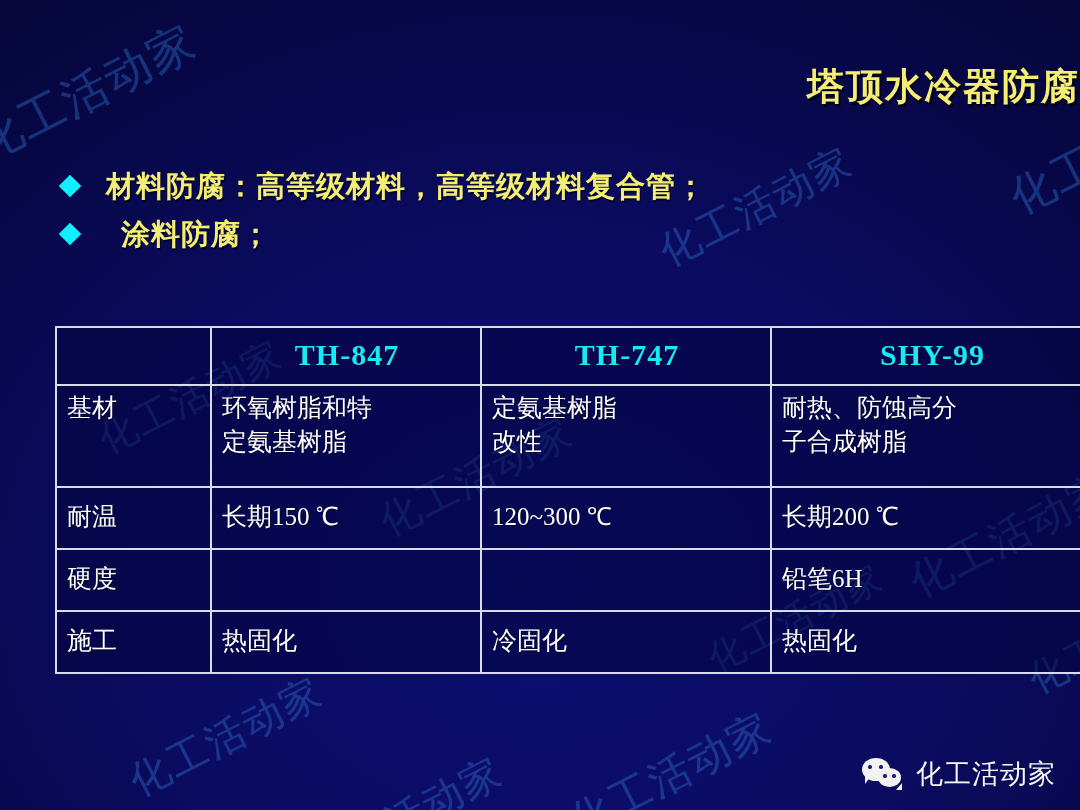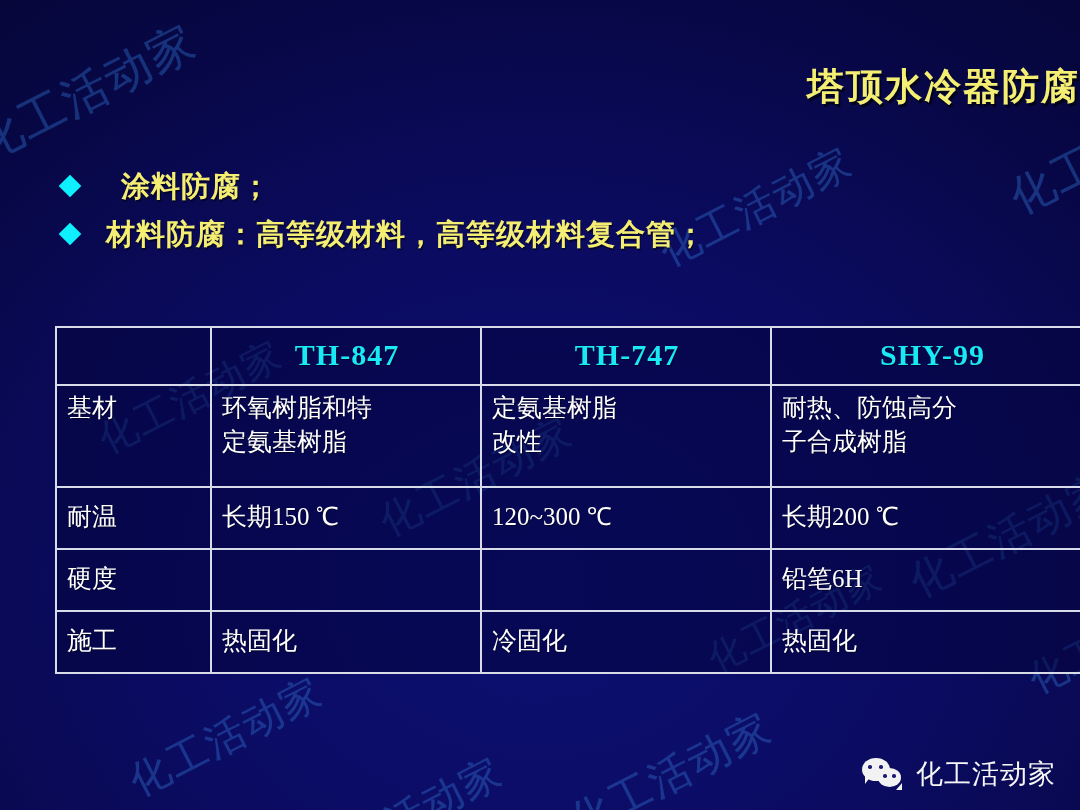--- a/index.html
+++ b/index.html
@@ -201,27 +201,27 @@
       <span class="wm" style="left: 900px; top: 560px; font-size: 42px; color: rgb(47, 111, 201); transform: rotate(-27deg);">化工活动家</span>
       <span class="wm" style="left: 370px; top: 500px; font-size: 40px; color: rgb(47, 111, 201); transform: rotate(-27deg);">化工活动家</span>
       <span class="wm" style="left: 90px; top: 420px; font-size: 38px; color: rgb(47, 111, 201); transform: rotate(-27deg);">化工活动家</span>
       <span class="wm" style="left: 700px; top: 640px; font-size: 36px; color: rgb(47, 111, 201); transform: rotate(-27deg);">化工活动家</span>
       <span class="wm" style="left: 1020px; top: 660px; font-size: 38px; color: rgb(47, 111, 201); transform: rotate(-27deg);">化工活动家</span>
     </div>
 
   <div class="title">塔顶水冷器防腐</div>
 
   <div class="bullets">
+    <div class="bullet-row b0">
+      <span class="diamond"></span>
+      <span class="bullet-text">材料防腐：高等级材料，高等级材料复合管；</span>
+    </div>
     <div class="bullet-row b1">
       <span class="diamond"></span>
       <span class="bullet-text">涂料防腐；</span>
-    </div>
-    <div class="bullet-row b0">
-      <span class="diamond"></span>
-      <span class="bullet-text">材料防腐：高等级材料，高等级材料复合管；</span>
     </div>
   </div>
 
   <div class="tbl-wrap">
     <table class="data">
       <tbody>
         <tr class="head">
           <td class="c0"></td>
           <td class="c1">TH-847</td>
           <td class="c2">TH-747</td>

